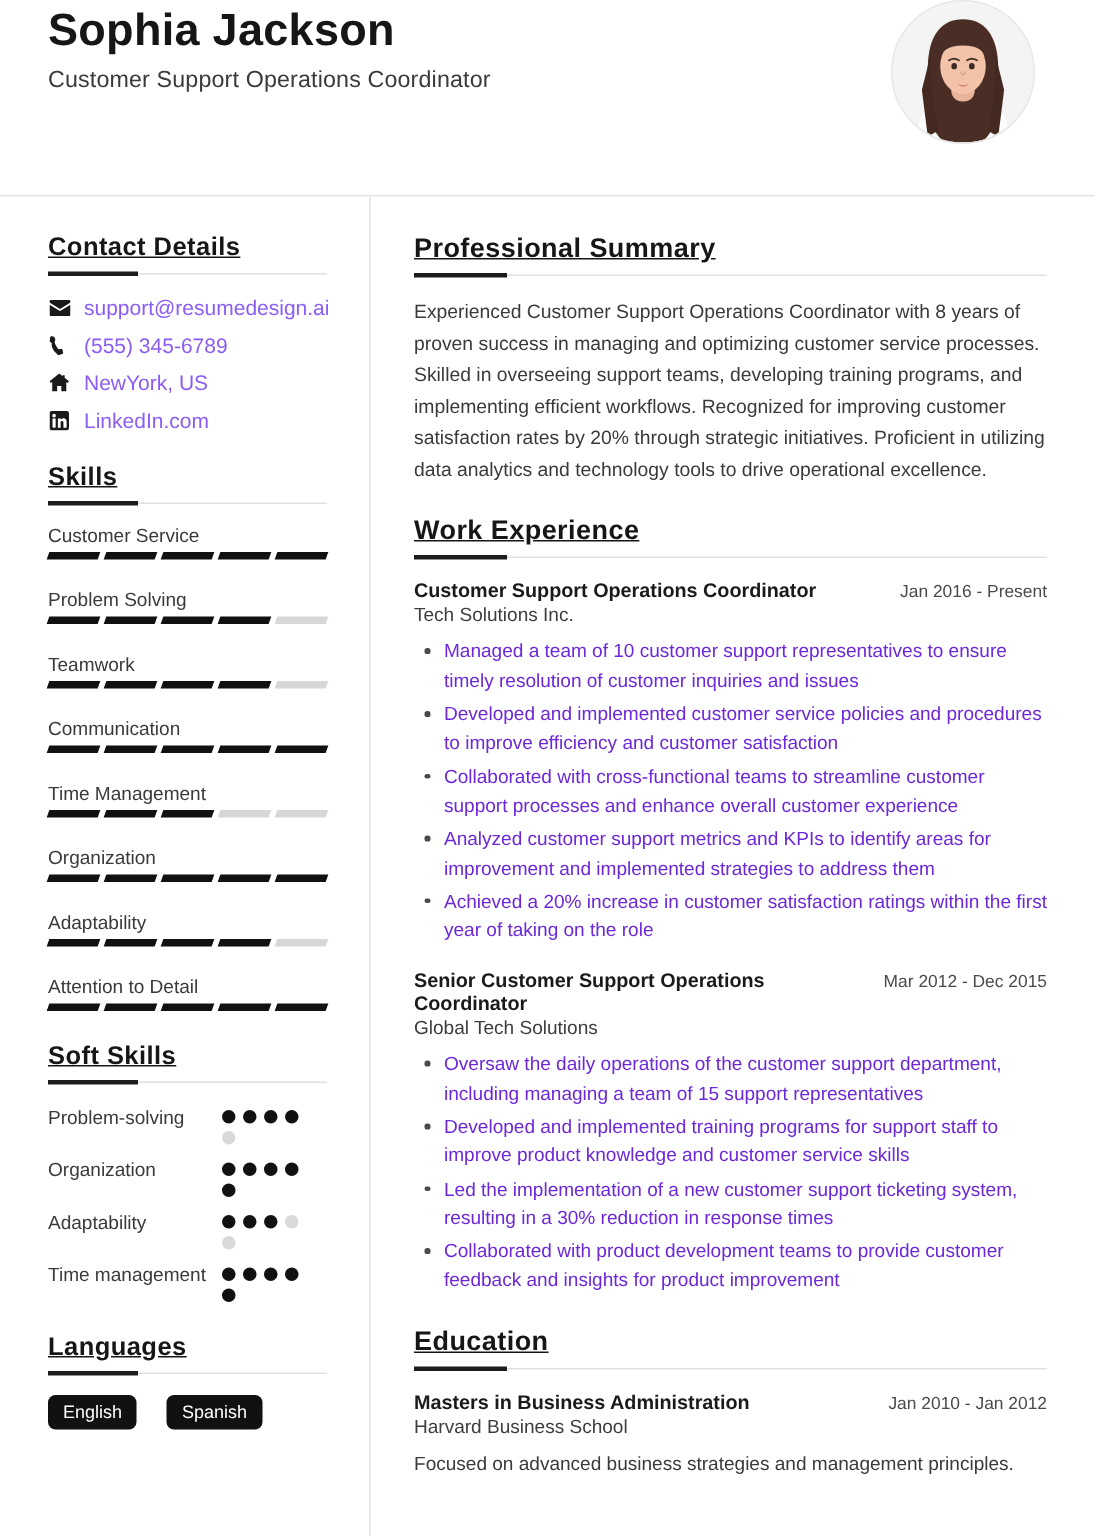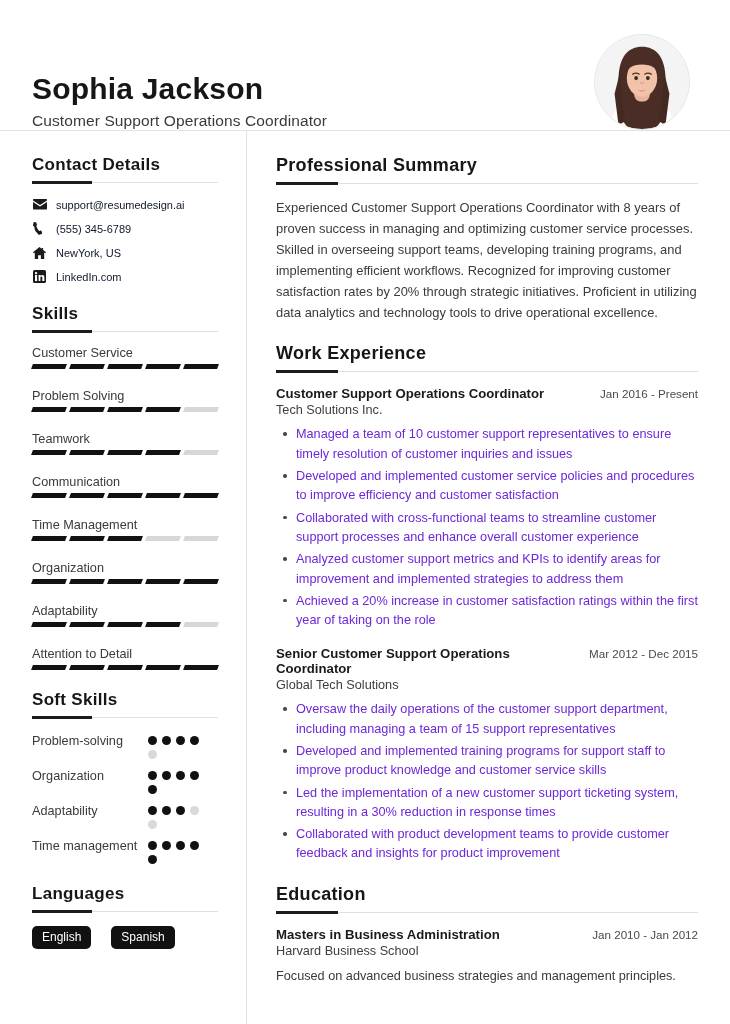--- a/index.html
+++ b/index.html
@@ -18,21 +18,21 @@
     width: 730px;
     height: 1024px;
     background: #fff;
     overflow: hidden;
   }
 
   
   .header {
     height: 131px;
     display: flex;
-    align-items: flex-end;
+    align-items: flex-start;
     justify-content: space-between;
     padding: 0 40px 0 32px;
     border-bottom: 1px solid #e3e3e3;
   }
   .header-text { padding-top: 4px; }
   .full-name {
     font-size: 30px;
     font-weight: bold;
     letter-spacing: .2px;
     color: #161616;
@@ -74,20 +74,21 @@
   }
 
   
   .sec { margin-bottom: 20px; }
   .sec-title {
     font-size: 17px;
     font-weight: bold;
     color: #161616;
     letter-spacing: .3px;
     padding-bottom: 7px;
+    text-decoration: underline;
   }
   .sec-title.right { font-size: 18px; }
   .sec-rule {
     position: relative;
     height: 1px;
     background: #e0e0e0;
     margin-bottom: 14px;
   }
   .sec-rule::before {
     content: "";
@@ -101,21 +102,21 @@
   
   .contact-list { display: flex; flex-direction: column; gap: 9px; }
   .contact-row { display: flex; align-items: center; gap: 9px; }
   .contact-icon {
     width: 15px; height: 15px;
     flex: 0 0 15px;
     display: flex; align-items: center; justify-content: center;
     color: #1a1a1a;
   }
   .contact-icon svg { display: block; }
-  .contact-text { font-size: 11px; color: #0f172a; }
+  .contact-text { font-size: 14px; color: #8b5cf6; }
 
   
   .skill-item { margin-bottom: 20px; }
   .skill-label { font-size: 12.7px; color: #3a3a3a; margin-bottom: 4px; }
   .skill-bar { display: flex; gap: 4px; }
   .seg {
     flex: 1 1 0;
     height: 5px;
     background: #d7d7d7;
     transform: skewX(-20deg);

